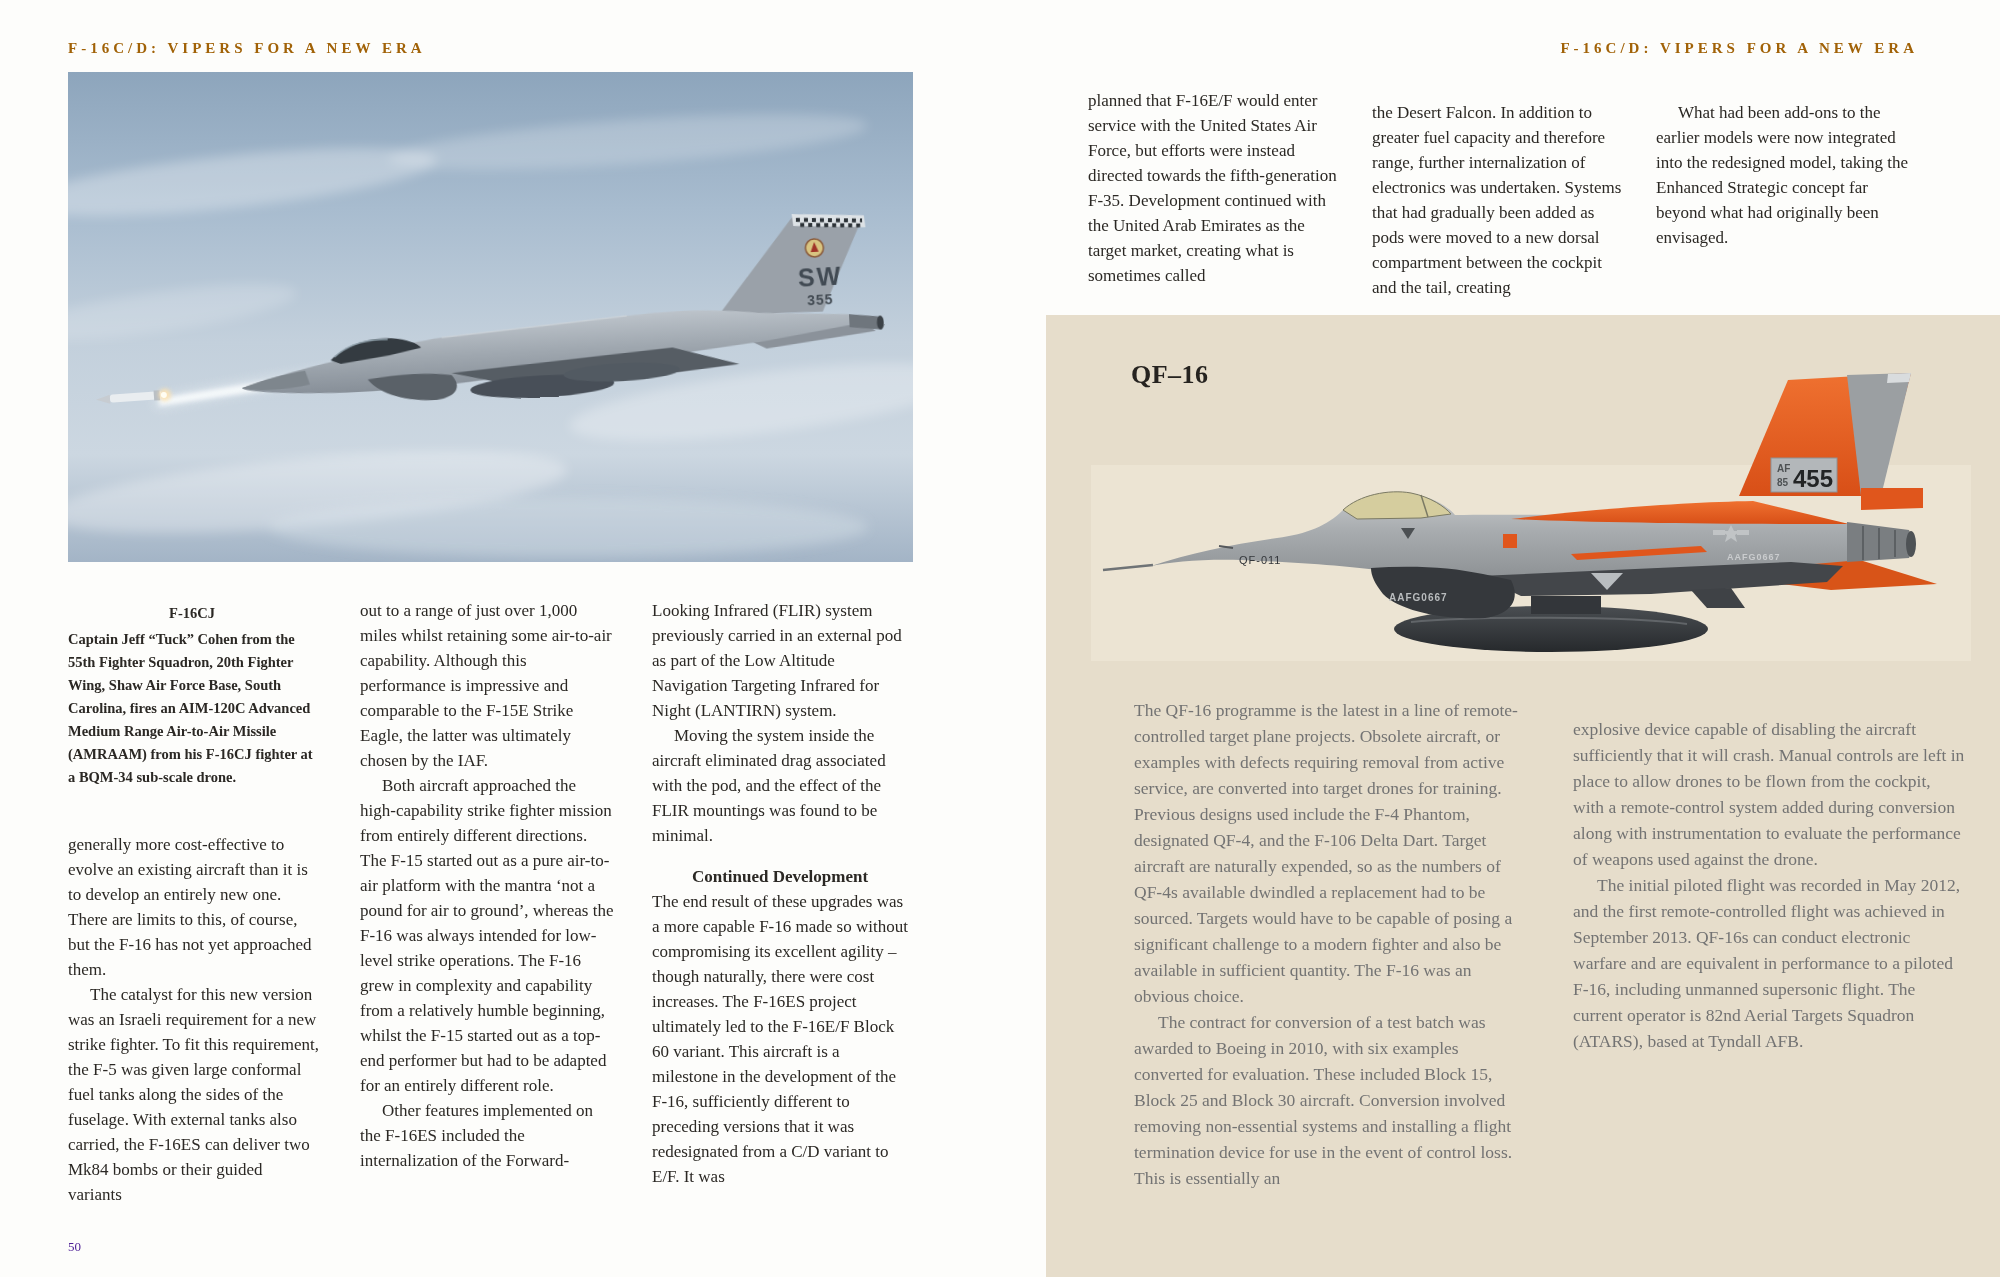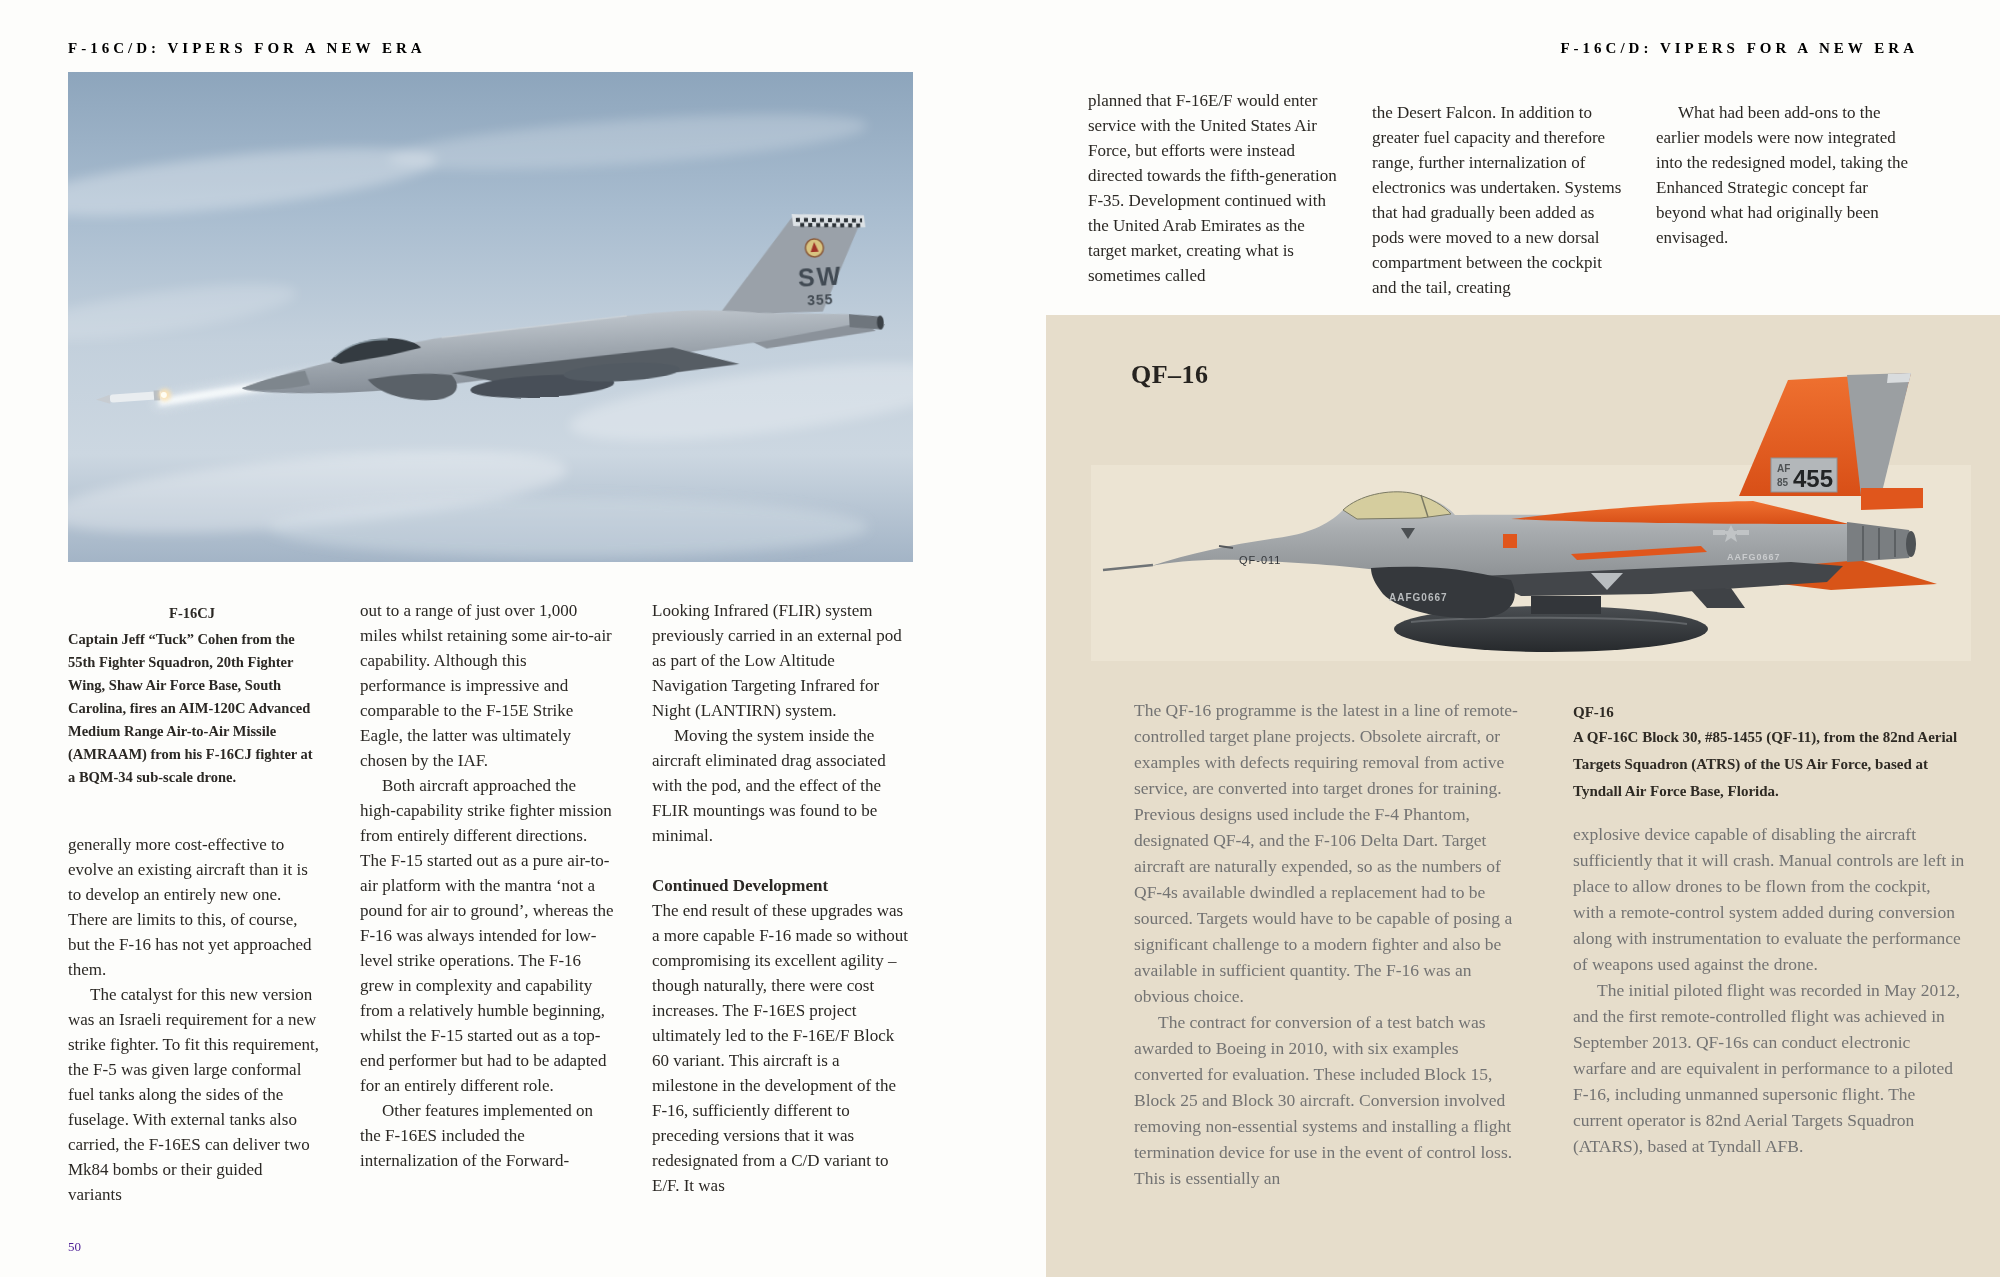--- a/index.html
+++ b/index.html
@@ -10,27 +10,27 @@
     font-family:"Liberation Serif", serif;
     color:#2a2723;
     overflow:hidden;
   }
   .abs { position:absolute; }
 
   .running-head {
     font-size:15px;
     font-weight:700;
     letter-spacing:4px;
-    color:#000000;
+    color:#a16207;
     white-space:nowrap;
   }
 
   .body-col { font-size:17px; line-height:25px; color:#2b2824; text-align:left; }
   .body-col p.indent { text-indent:22px; }
-  .body-col .subhead { font-weight:700; margin-top:25px; }
+  .body-col .subhead { font-weight:700; margin-top:16px;text-align:center; }
 
   .photo-caption { font-size:14.5px; line-height:23px; font-weight:700; color:#2b2824; }
   .photo-caption .cap-title { margin-bottom:3px;text-align:center; }
 
   .page-number { font-size:13px; color:#4c1d95;margin-top:33px; }
 
   .qf-box {
     background:#e6ddcb;
   }
   .qf-heading {
@@ -242,23 +242,19 @@
       <text x="636" y="222" font-size="9" font-weight="bold" fill="#caccce" letter-spacing="1">AAFG0667</text>
     </svg>
   </div>
 
   <div class="abs qf-col" style="left:88px; top:382px; width:388px;">
     <p>The QF-16 programme is the latest in a line of remote-controlled target plane projects. Obsolete aircraft, or examples with defects requiring removal from active service, are converted into target drones for training. Previous designs used include the F-4 Phantom, designated QF-4, and the F-106 Delta Dart. Target aircraft are naturally expended, so as the numbers of QF-4s available dwindled a replacement had to be sourced. Targets would have to be capable of posing a significant challenge to a modern fighter and also be available in sufficient quantity. The F-16 was an obvious choice.</p>
     <p class="indent">The contract for conversion of a test batch was awarded to Boeing in 2010, with six examples converted for evaluation. These included Block 15, Block 25 and Block 30 aircraft. Conversion involved removing non-essential systems and installing a flight termination device for use in the event of control loss. This is essentially an</p>
   </div>
 
   <div class="abs" style="left:527px; top:385px; width:392px;">
-    <div class="qf-caption">
-      <div class="cap-title">QF-16</div>
-      <div>A QF-16C Block 30, #85-1455 (QF-11), from the 82nd Aerial Targets Squadron (ATRS) of the US Air Force, based at Tyndall Air Force Base, Florida.</div>
-    </div>
     <div class="qf-col qf-body-after-caption">
       <p>explosive device capable of disabling the aircraft sufficiently that it will crash. Manual controls are left in place to allow drones to be flown from the cockpit, with a remote-control system added during conversion along with instrumentation to evaluate the performance of weapons used against the drone.</p>
       <p class="indent">The initial piloted flight was recorded in May 2012, and the first remote-controlled flight was achieved in September 2013. QF-16s can conduct electronic warfare and are equivalent in performance to a piloted F-16, including unmanned supersonic flight. The current operator is 82nd Aerial Targets Squadron (ATARS), based at Tyndall AFB.</p>
     </div>
   </div>
 
 </div>
 
 </body></html>

